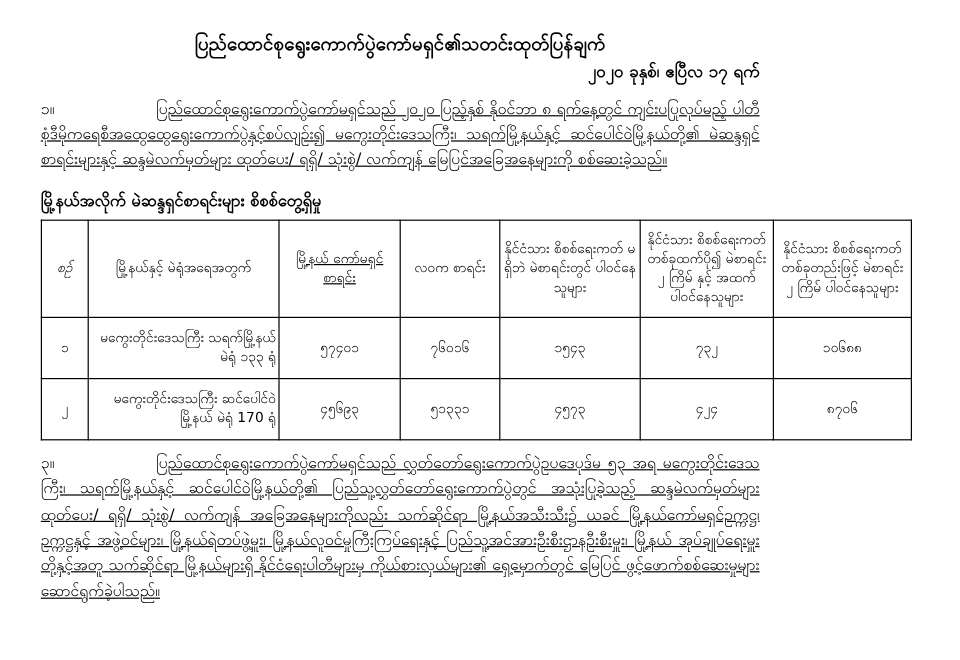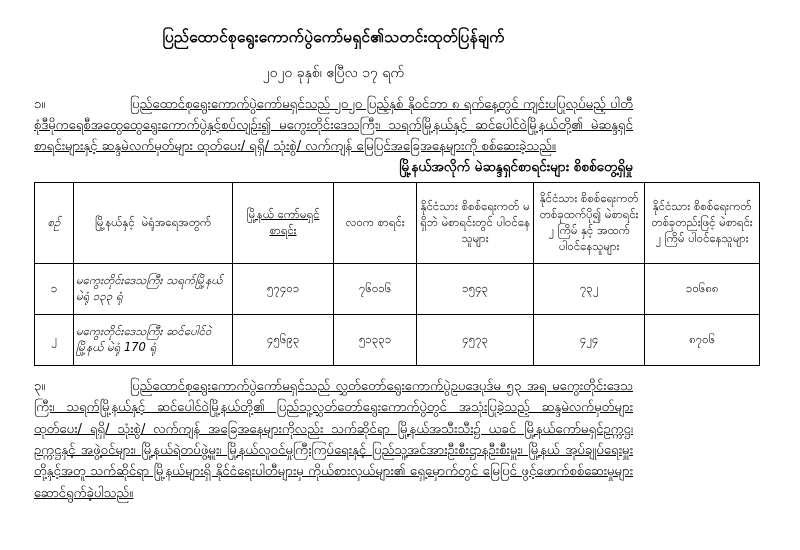--- a/index.html
+++ b/index.html
@@ -22,25 +22,25 @@
     padding: 26px 34px 10px 34px;
   }
   .doc-title {
     text-align: center;
     font-weight: bold;
     font-size: 15.5px;
     line-height: 1.5;
     letter-spacing: 0.2px;
   }
   .doc-subtitle {
-    text-align: center;
-    font-weight: normal;
+    text-align: right;
+    font-weight: bold;
     font-size: 14px;
     line-height: 1.6;
-    margin-top: 12px;
+    margin-top: 0;
   }
   .para {
     font-size: 13.2px;
     line-height: 1.62;
     text-align: justify;
     text-justify: inter-word;
     margin-top: 9px;
     position: relative;
     text-decoration: underline;
   }
@@ -49,24 +49,24 @@
     width: 44px;
   }
   .para .indent {
     display: inline-block;
     width: 52px;
   }
   .para-2 {
     margin-top: 6px;
   }
   .table-caption {
-    text-align: right;
+    text-align: left;
     font-weight: bold;
     font-size: 13.6px;
-    margin-top: 1px;
+    margin-top: 14px;
     margin-bottom: 4px;
   }
   table.data {
     border-collapse: collapse;
     width: 690px;
     margin: 0 auto;
     table-layout: fixed;
   }
   table.data th, table.data td {
     border: 1px solid #000000;
@@ -80,27 +80,26 @@
     font-weight: normal;
     height: 74px;
   }
   table.data td {
     height: 44px;
   }
   td.c-num, td.c-val {
     text-align: center;
   }
   td.c-name {
-    text-align: left;
+    text-align: right;
     padding-left: 7px;
     line-height: 1.45;
-    font-style: italic;
   }
   .col-no     { width: 34px; font-style: italic; }
-  .col-name   { width: 154px; font-family: Liberation Mono, monospace; }
+  .col-name   { width: 154px; }
   .col-list   { width: 96px; text-decoration: underline; }
   .col-attend { width: 78px; }
   .col-a      { width: 112px; }
   .col-b      { width: 106px; }
   .col-c      { width: 110px; }
   .para-3 {
   }
 </style>
 </head>
 <body>

